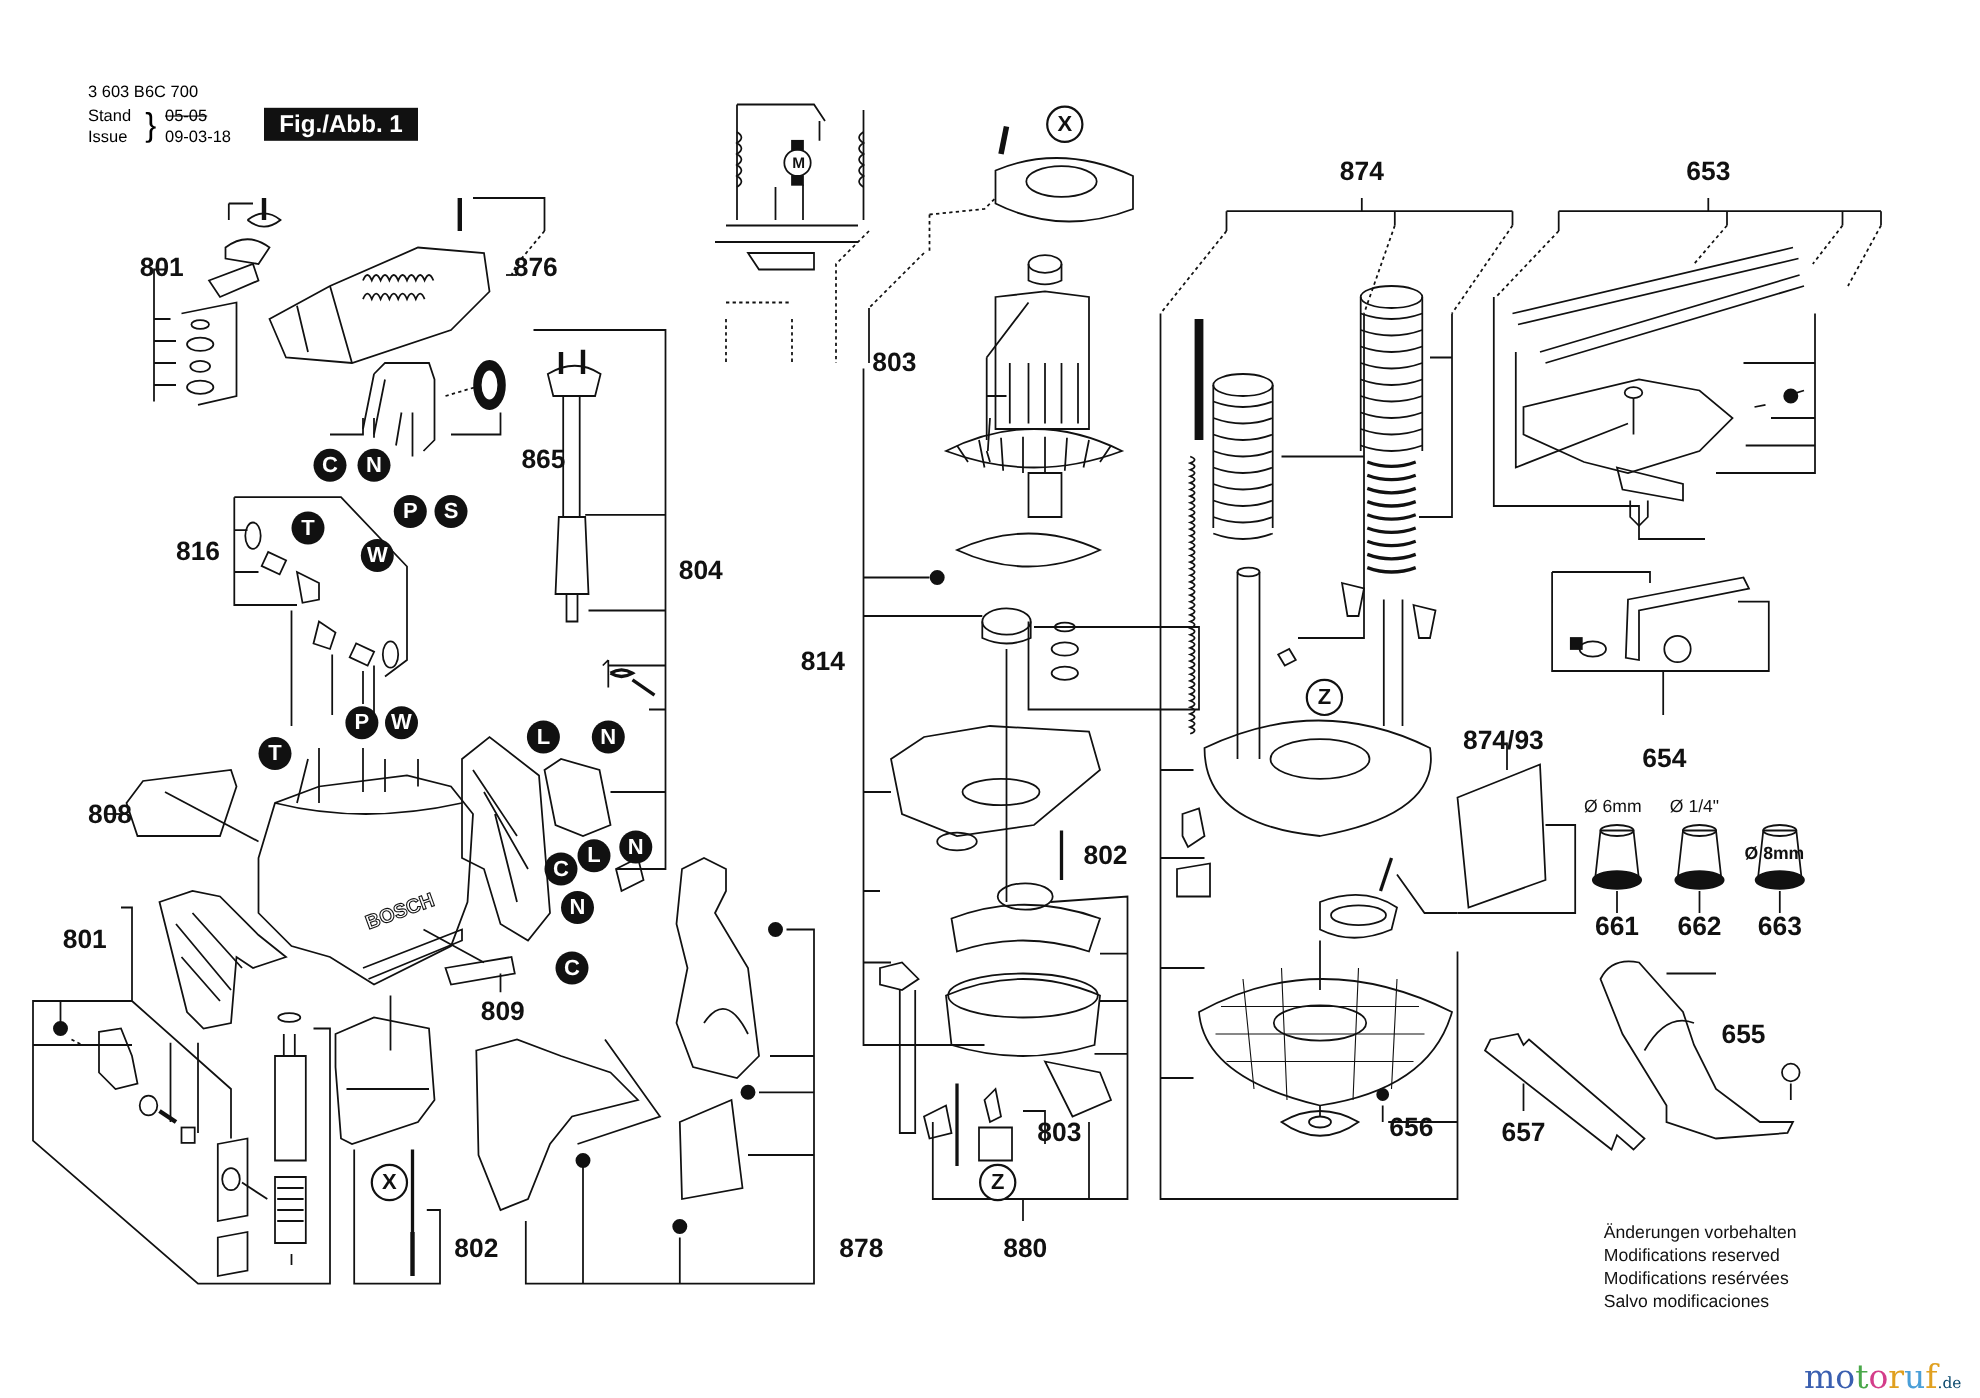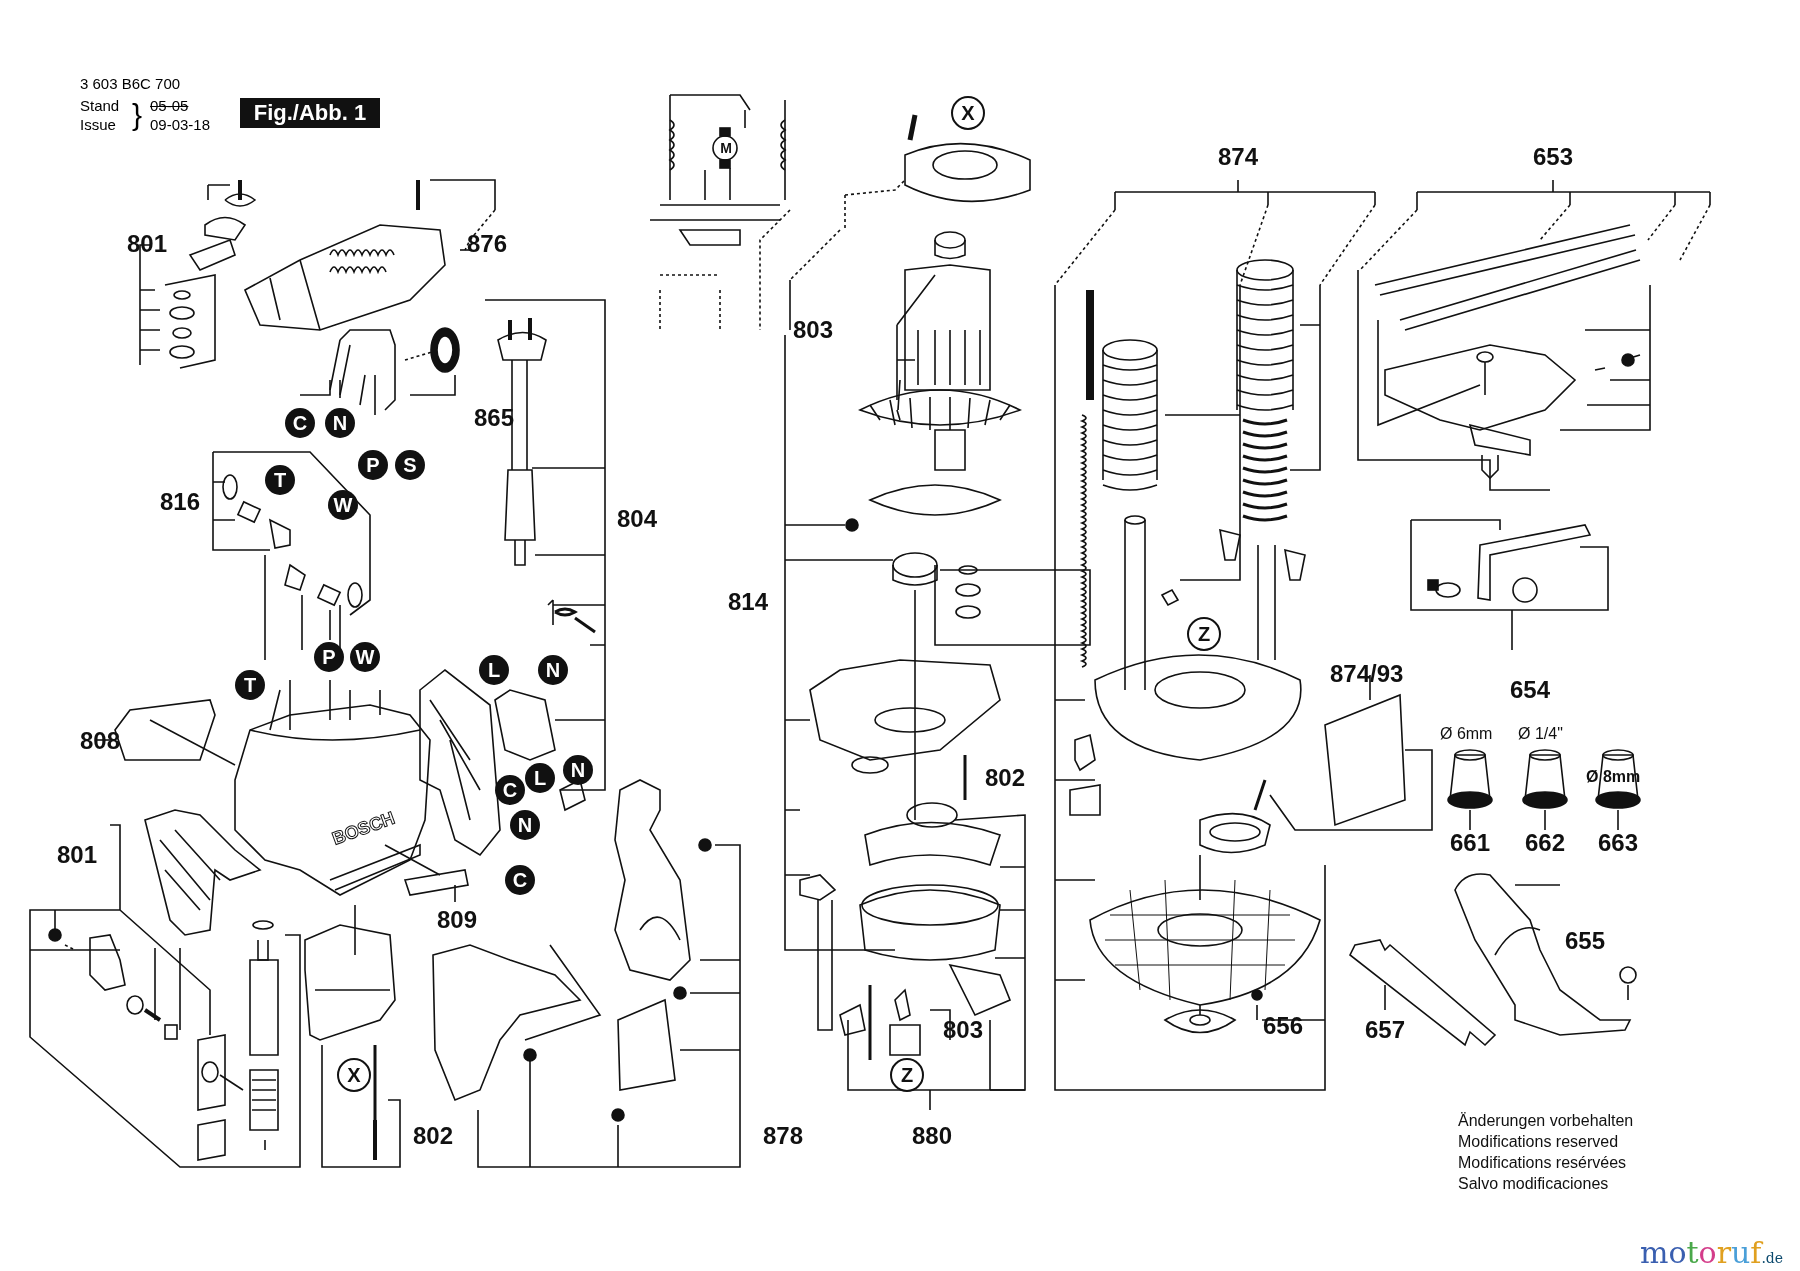--- a/index.html
+++ b/index.html
@@ -340,21 +340,21 @@
 <div class="lbl" style="left:437px;top:908px;">809</div>
 <div class="lbl" style="left:413px;top:1124px;">802</div>
 <div class="lbl" style="left:763px;top:1124px;">878</div>
 <div class="lbl" style="left:793px;top:318px;">803</div>
 <div class="lbl" style="left:728px;top:590px;">814</div>
 <div class="lbl" style="left:985px;top:766px;">802</div>
 <div class="lbl" style="left:943px;top:1018px;">803</div>
 <div class="lbl" style="left:912px;top:1124px;text-align:center;">880</div>
 <div class="lbl" style="left:1218px;top:145px;">874</div>
 <div class="lbl" style="left:1533px;top:145px;">653</div>
-<div class="lbl" style="left:1493px;top:678px;margin-left:17px;">654</div>
+<div class="lbl" style="left:1493px;top:678px;">654</div>
 <div class="lbl" style="left:1330px;top:662px;">874/93</div>
 <div class="lbl" style="left:1450px;top:831px;">661</div>
 <div class="lbl" style="left:1525px;top:831px;">662</div>
 <div class="lbl" style="left:1598px;top:831px;">663</div>
 <div class="lbl" style="left:1565px;top:881px;margin-top:48px;">655</div>
 <div class="lbl" style="left:1263px;top:1014px;">656</div>
 <div class="lbl" style="left:1365px;top:1018px;">657</div>
 
 <div class="dia" style="left:1440px;top:725px;">Ø 6mm</div>
 <div class="dia" style="left:1518px;top:725px;">Ø 1/4"</div>

